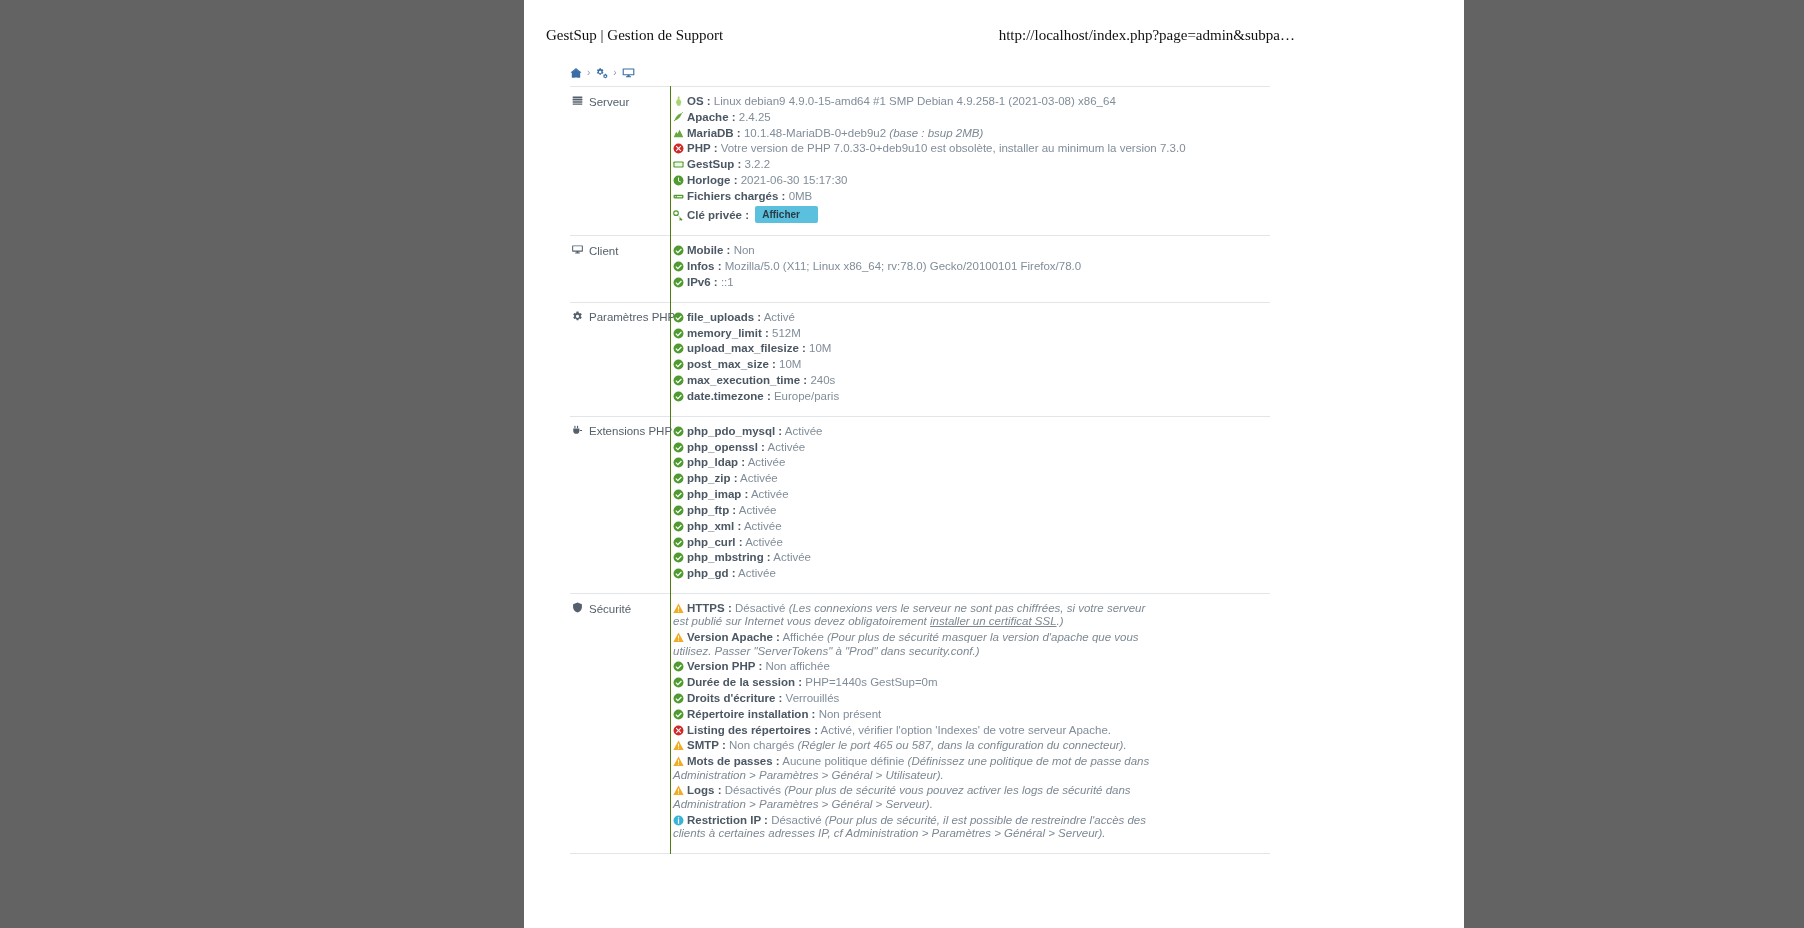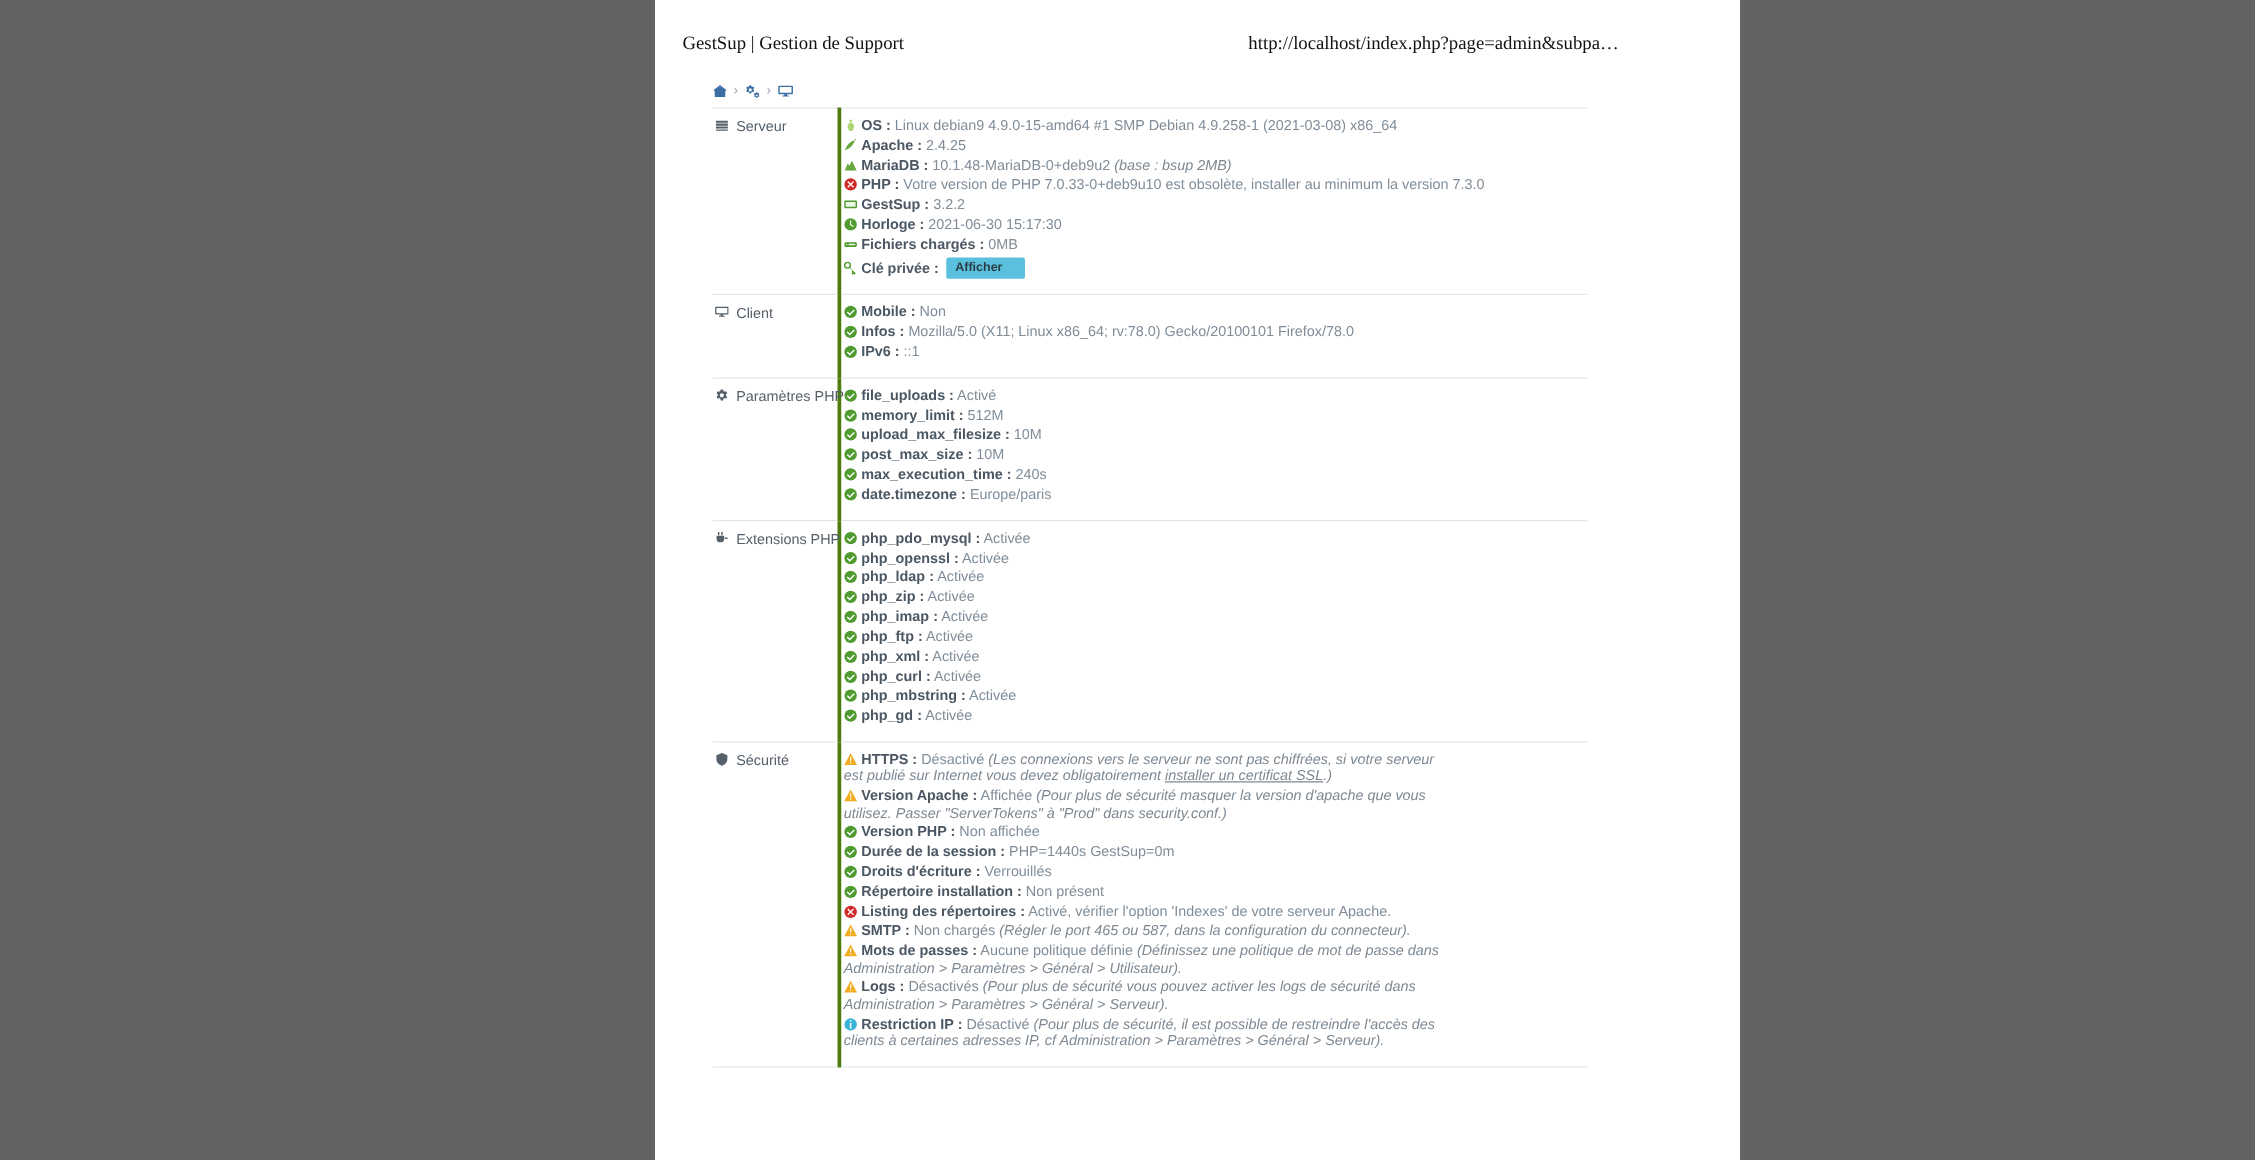--- a/index.html
+++ b/index.html
@@ -13,21 +13,21 @@
   }
   .viewport {
     position: relative;
     width: 1804px; height: 928px;
     background: #636363;
   }
   
   .paper {
     position: absolute;
     left: 524px; top: 0;
-    width: 868px; height: 928px;
+    width: 940px; height: 928px;
     background: #ffffff;
     overflow: hidden;
     text-decoration: underline;
   }
   .paper-inner {
     position: relative;
     width: 793px; height: 928px;
   }
 
   
@@ -104,21 +104,21 @@
     font-size: 11.5px;
     color: #55606b;
   }
   td.sec-label {
     width: 96px;
     padding-left: 10px;
     padding-top: 9px;
     color: #55606b;
     font-size: 11.5px;
     white-space: nowrap;
-    border-right: 3px solid #4d7c0f;
+    border-right: 1px solid #4d7c0f;
   }
   .sec-label-inner {
     display: flex;
     align-items: center;
     gap: 6px;
   }
   td.sec-body {
     padding-left: 9px;
     padding-right: 0;
     overflow: hidden;

